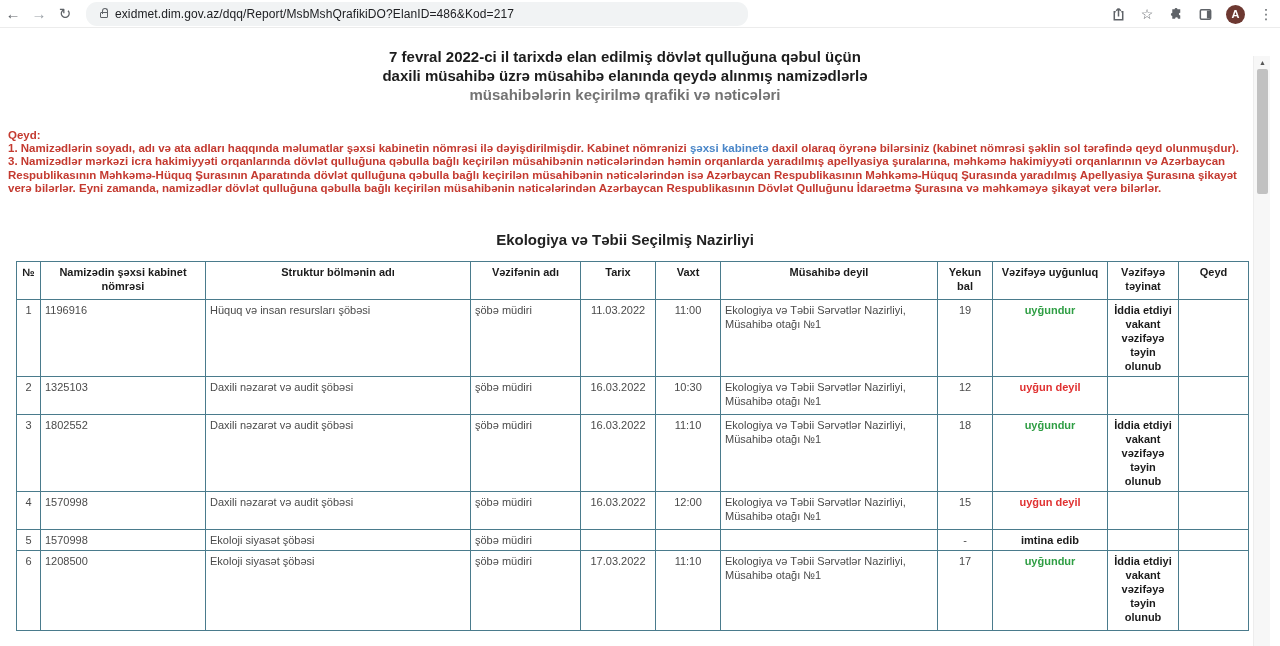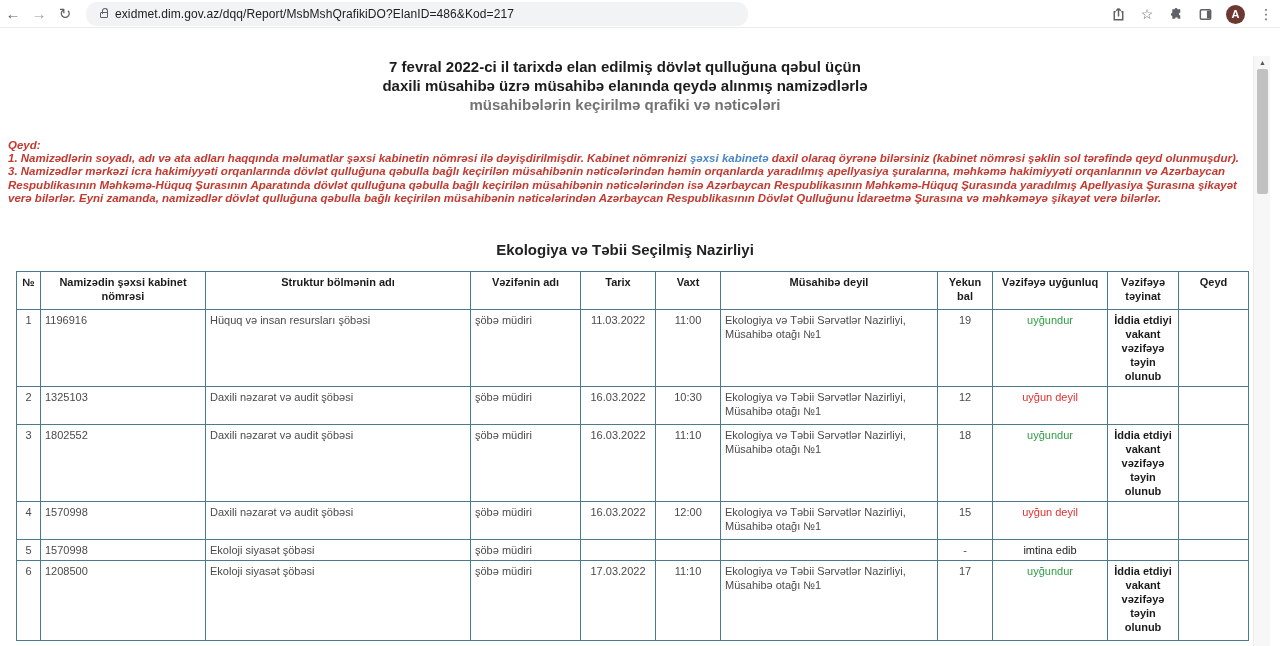--- a/index.html
+++ b/index.html
@@ -20,42 +20,42 @@
   .chrome-right { position:absolute; right:6px; top:0; height:28px; display:flex; align-items:center; gap:13px; }
   .ic { width:16px; height:16px; display:flex; align-items:center; justify-content:center;
         color:#5f6368; font-size:14px; cursor:pointer; }
   .avatar { width:19px; height:19px; border-radius:50%; background:#6d3831; color:#fff;
             font-size:11px; font-weight:bold; display:flex; align-items:center; justify-content:center; }
   svg.glyph { width:15px; height:15px; fill:none; stroke:#5f6368; stroke-width:1.6; }
   svg.glyph .fill { fill:#5f6368; stroke:none; }
 
   
   .page { position:relative; width:1280px; height:618px; overflow:hidden; }
-  .title-block { margin-top:29px; text-align:center; font-weight:bold; font-size:15px;
+  .title-block { margin-top:19px; text-align:center; font-weight:bold; font-size:15px;
                  line-height:19px; color:#1c1c1c; width:1250px; }
   .title-red { color:#737373; }
   .title-date { color:#d8221b; font-style:italic; }
 
-  .notes { margin:25px 10px 0 8px; color:#c43a30; font-weight:bold; font-style:italic;
+  .notes { margin:25px 10px 0 8px; color:#c43a30; font-weight:bold; 
            font-size:11.5px; line-height:13.2px; width:1245px; }
   .link { color:#4a86c8; text-decoration:none; cursor:pointer; }
 
   .section-title { margin-top:36px; text-align:center; font-weight:bold; font-size:15px;
                    color:#222; width:1250px; }
 
   
   table { border-collapse:collapse; table-layout:fixed; margin:13px 0 0 16px; width:1232px;
           font-size:11px; color:#4a4a4a; }
   th, td { border:1px solid #4a7b8c; vertical-align:top; padding:3px 4px; line-height:14px;
            overflow:hidden; }
   th { color:#1b1b1b; font-weight:bold; text-align:center; height:38px; }
   td.c-center { text-align:center; }
   td.c-left { text-align:left; }
   td.cabinet { cursor:pointer; }
-  td.suit { font-weight:normal; }
+  td.suit { font-weight:bold; }
   .suit-ok { color:#2f9e44; }
   .suit-bad { color:#e03131; }
   .suit-refused { color:#1b1b1b; }
   td.appoint { font-weight:bold; color:#1b1b1b; }
   tbody tr:nth-child(1) { height:74px; }
   tbody tr:nth-child(2) { height:38px; }
   tbody tr:nth-child(3) { height:70px; }
   tbody tr:nth-child(4) { height:38px; }
   tbody tr:nth-child(5) { height:20px; }
   tbody tr:nth-child(6) { height:80px; }

